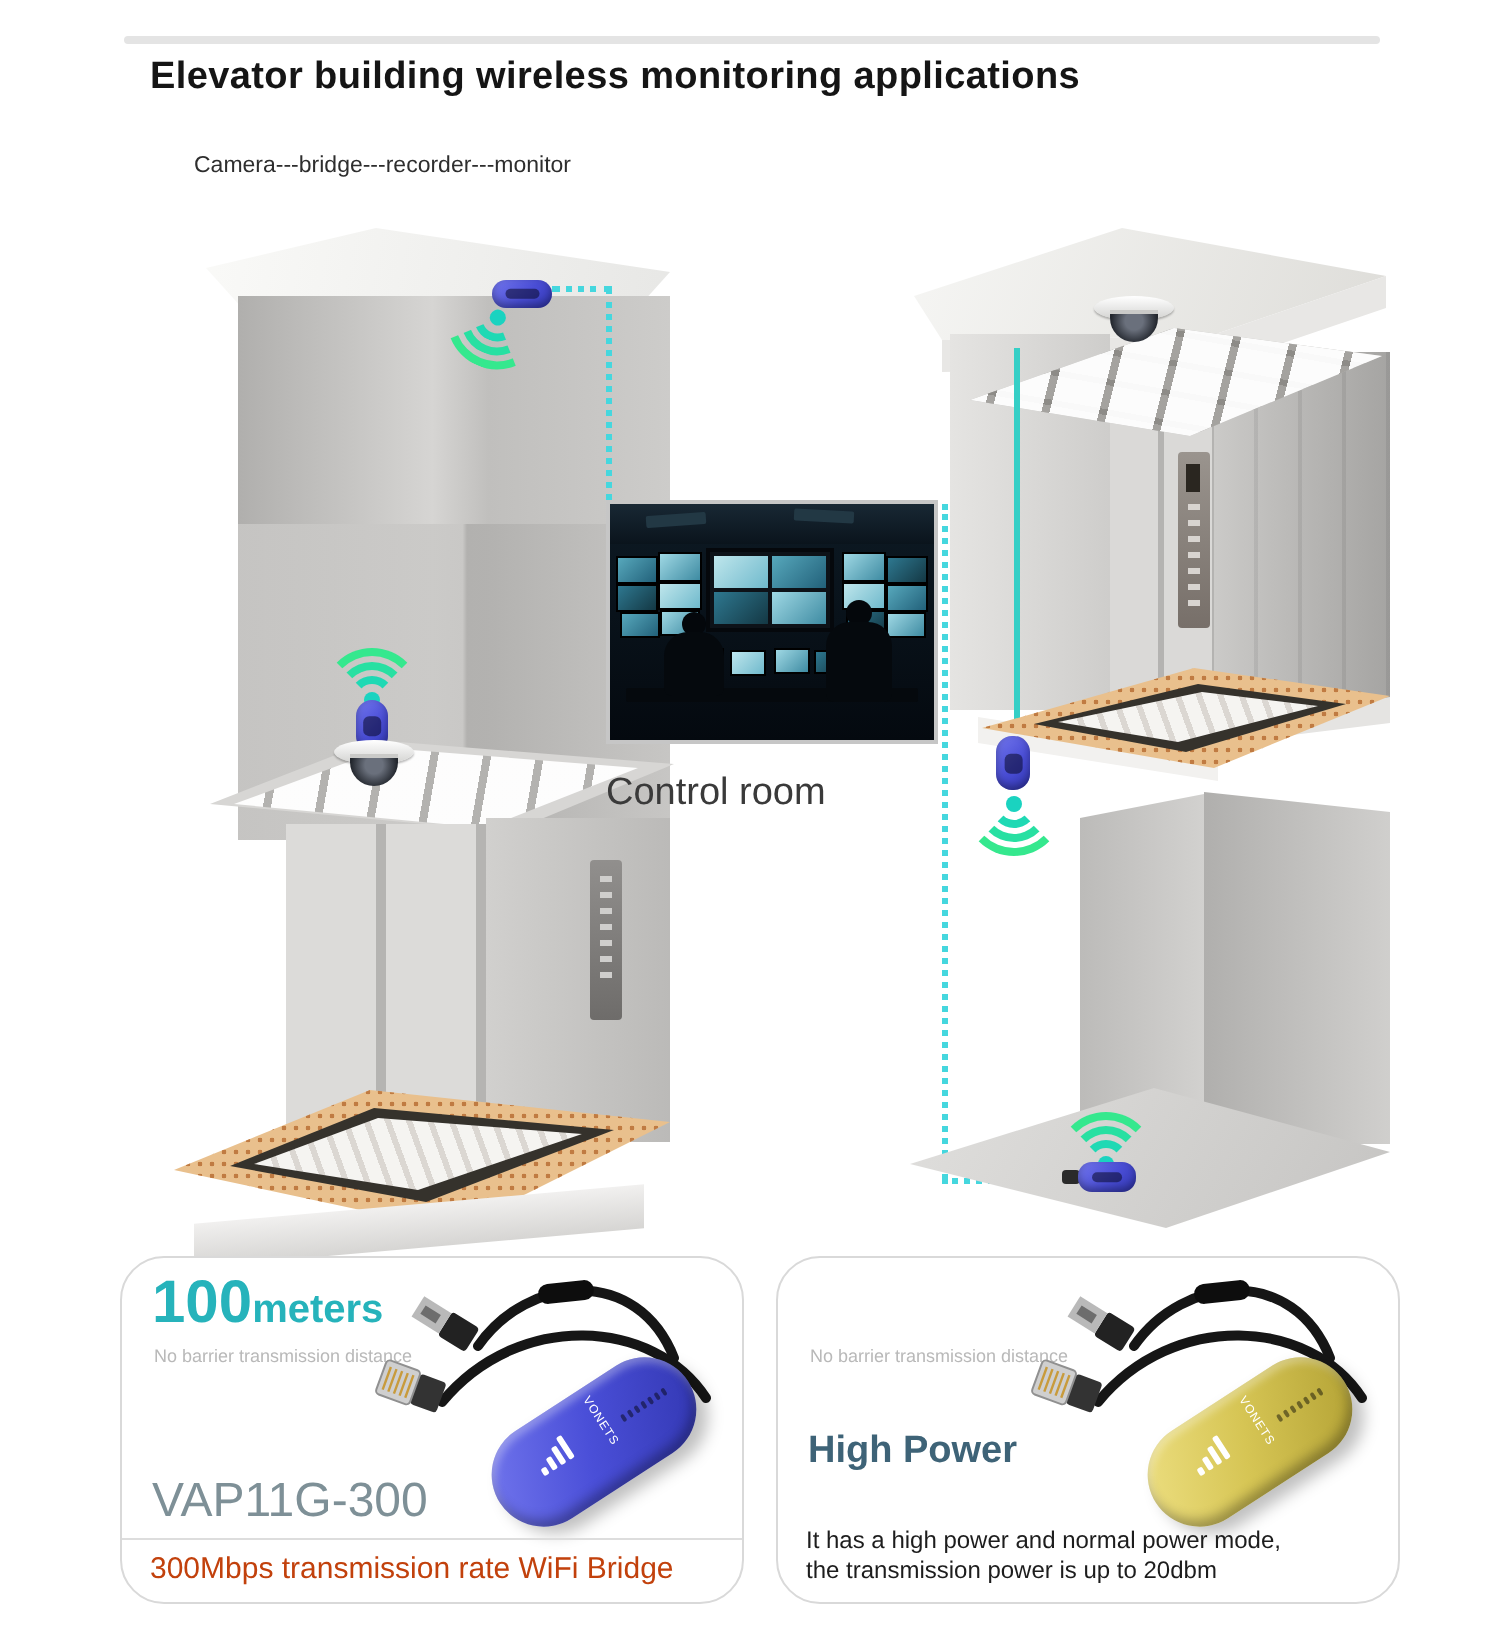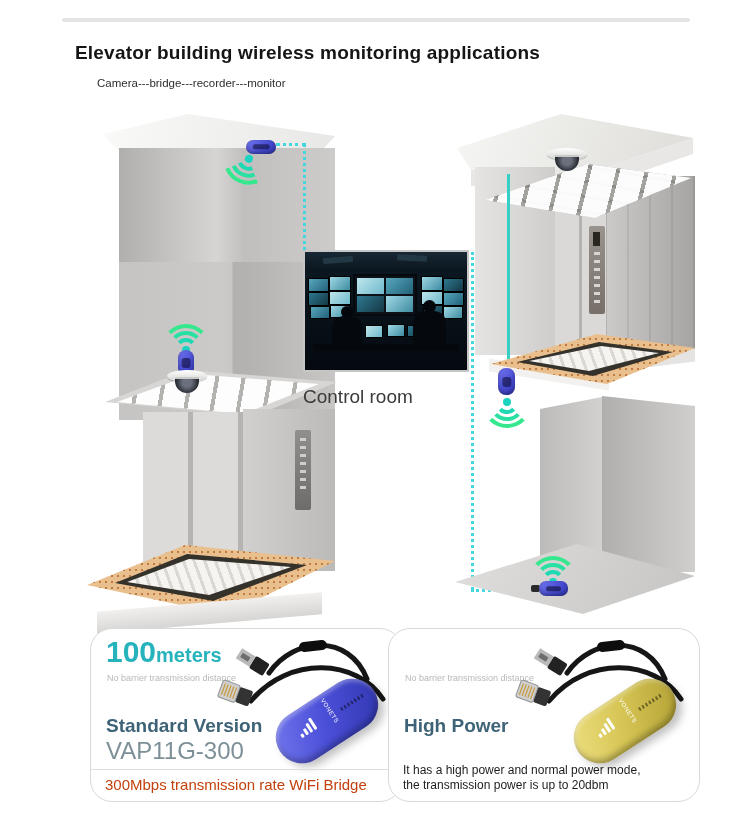--- a/index.html
+++ b/index.html
@@ -4,21 +4,21 @@
 <style>
   html,body{margin:0;padding:0;}
   body{
     width:750px;height:818px;position:relative;background:#ffffff;
     font-family:"Liberation Sans", sans-serif; overflow:hidden;
   }
   .abs{position:absolute;}
 
   
   .top-divider{left:62px;top:18px;width:628px;height:4px;background:#e4e4e4;border-radius:2px;}
-  .title{left:75px;top:42px;font-size:19px;font-weight:bold;color:#151515;letter-spacing:.2px;}
+  .title{left:75px;top:28px;font-size:19px;font-weight:bold;color:#151515;letter-spacing:.2px;}
   .subtitle{left:97px;top:77px;font-size:11.5px;color:#2e2e2e;}
 
   
   .wifi{position:absolute;width:44px;height:32px;}
   .wifi i{position:absolute;left:50%;transform:translateX(-50%);border:4px solid transparent;border-radius:50%;}
   .wifi .a1{width:42px;height:42px;top:0;border-top-color:#35e88e;}
   .wifi .a2{width:28px;height:28px;top:7px;border-top-color:#28e0a2;}
   .wifi .a3{width:15px;height:15px;top:14px;border-top-color:#1fd9b4;}
   .wifi .dot{width:8px;height:8px;top:22px;background:#1ad3c0;border:none;border-radius:50%;}
   .wifi.down{transform:rotate(180deg);}
@@ -119,21 +119,21 @@
         display:grid;grid-template-columns:1fr 1fr;grid-template-rows:1fr 1fr;gap:2px;padding:2px;box-sizing:border-box;}
   .bigscr div{border:none;}
   .desk{position:absolute;left:8px;top:92px;width:146px;height:7px;background:#05090d;border-radius:1px;}
   .person{position:absolute;background:transparent;}
   .person .head{position:absolute;border-radius:50%;background:#04070b;}
   .person .torso{position:absolute;border-radius:12px 12px 4px 4px;background:#05090d;}
   .croom-label{left:303px;top:386px;width:166px;font-size:19px;color:#3a3a3a;}
 
   
   .card{position:absolute;top:628px;width:312px;height:174px;background:#fff;border:1.5px solid #d9d9d9;border-radius:22px;box-sizing:border-box;overflow:hidden;}
-  .card.c1{left:60px;margin-left:30px;}
+  .card.c1{left:60px;}
   .card.c2{left:388px;}
   .dist{position:absolute;left:15px;top:6px;color:#26b3bb;font-weight:bold;}
   .dist .big{font-size:30px;}
   .dist .small{font-size:20px;}
   .note{position:absolute;left:16px;top:44px;font-size:9px;color:#b9b9b9;}
   .vname{position:absolute;left:15px;top:86px;font-size:19px;font-weight:bold;color:#3e6377;}
   .model{position:absolute;left:15px;top:108px;font-size:24px;color:#7e9097;}
   .card-divider{position:absolute;left:0;top:140px;width:100%;height:1px;background:#ddd;}
   .desc1{position:absolute;left:14px;top:147px;font-size:15px;color:#c2410c;}
   .desc2{position:absolute;left:14px;top:134px;font-size:12px;color:#1d1d1d;line-height:15px;}
@@ -338,21 +338,20 @@
           <s></s>
           <s></s>
           <s></s>
           <s></s>
           <s></s>
           <s></s>
         </div>
     </div>
   </div>
 
-  <div class="vname">Standard Version</div>
   <div class="model">VAP11G-300</div>
   <div class="card-divider"></div>
   <div class="desc1">300Mbps transmission rate WiFi Bridge</div>
 </div>
 
 <div class="card c2">
   <div class="note">No barrier transmission distance</div>
 
   <div class="devbox">
     <svg width="200" height="130" viewBox="0 0 200 130">

